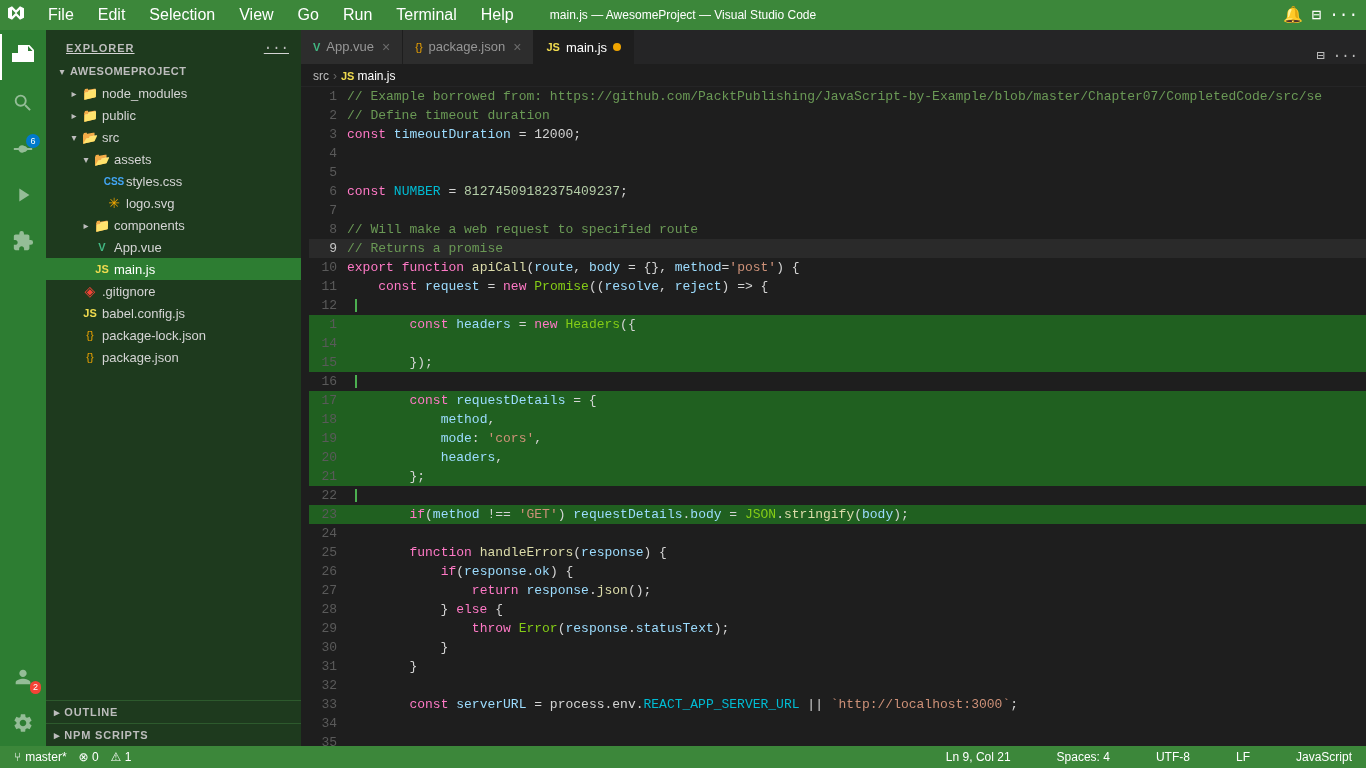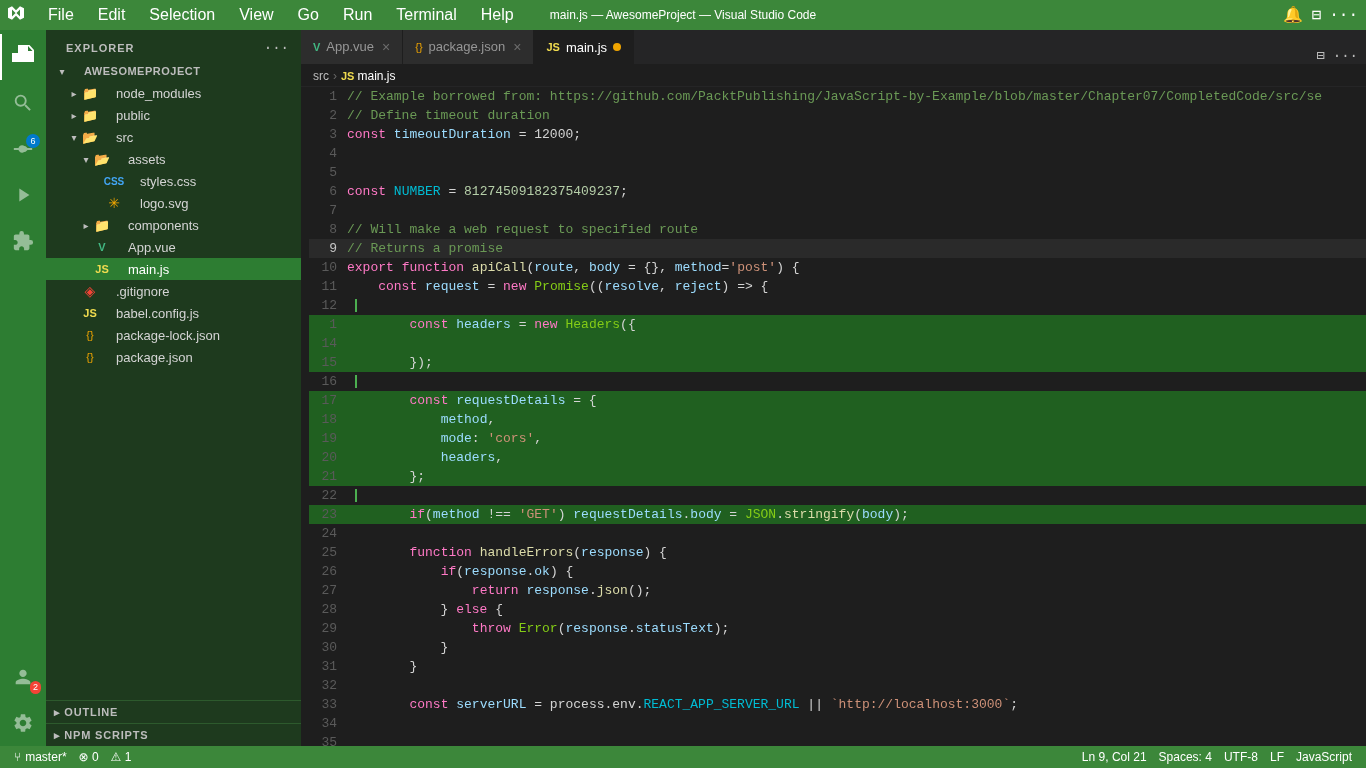--- a/index.html
+++ b/index.html
@@ -111,20 +111,21 @@
       display: flex;
       flex-direction: column;
       flex-shrink: 0;
       overflow: hidden;
     }
     #sidebar-header {
       padding: 10px 12px 4px 20px;
       display: flex;
       align-items: center;
       justify-content: space-between;
+      text-decoration: underline;
     }
     #sidebar-title {
       color: #bdbdbd;
       font-size: 11px;
       font-family: -apple-system, sans-serif;
       font-weight: 700;
       letter-spacing: 1px;
       text-transform: uppercase;
     }
     #sidebar-more {
@@ -168,21 +169,20 @@
       height: 16px;
       display: inline-flex;
       align-items: center;
       justify-content: center;
       margin-right: 4px;
       flex-shrink: 0;
       font-size: 13px;
     }
     .tree-label {
       font-size: 13px;
-      margin-left: 14px;
     }
 
     
     .sidebar-section {
       border-top: 1px solid #2d5a2d;
     }
     .sidebar-section-header {
       display: flex;
       align-items: center;
       padding: 4px 8px;
@@ -328,20 +328,21 @@
       display: flex;
       align-items: center;
       cursor: pointer;
       gap: 4px;
       white-space: nowrap;
     }
     #status-right {
       margin-left: auto;
       display: flex;
       align-items: center;
+      gap: 34px;
     }
 
     
     ::-webkit-scrollbar { width: 8px; height: 8px; }
     ::-webkit-scrollbar-track { background: #1e1e1e; }
     ::-webkit-scrollbar-thumb { background: #424242; }
   </style>
 </head>
 <body>
 

